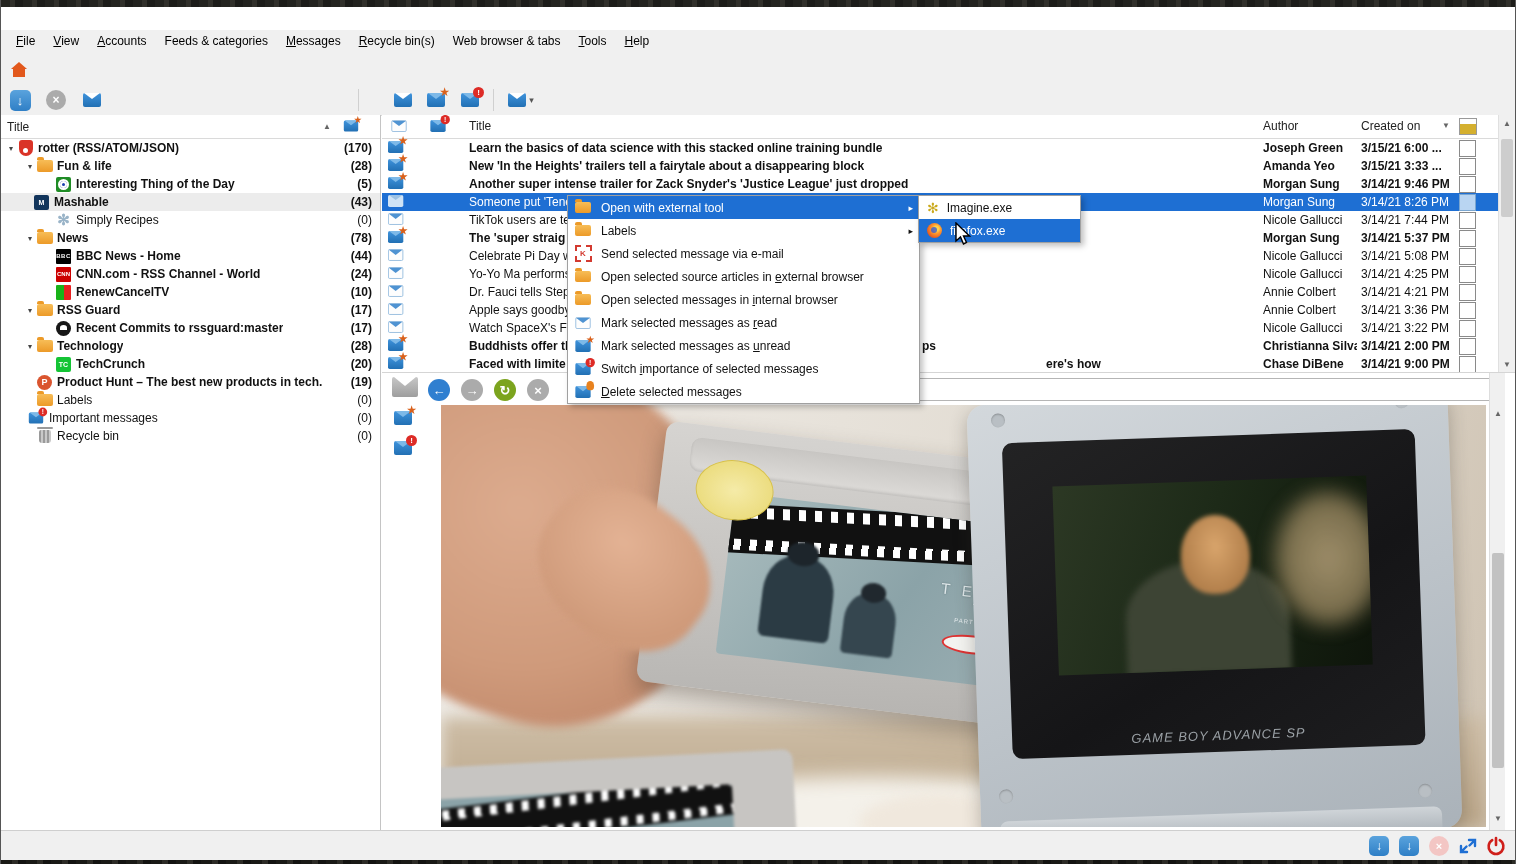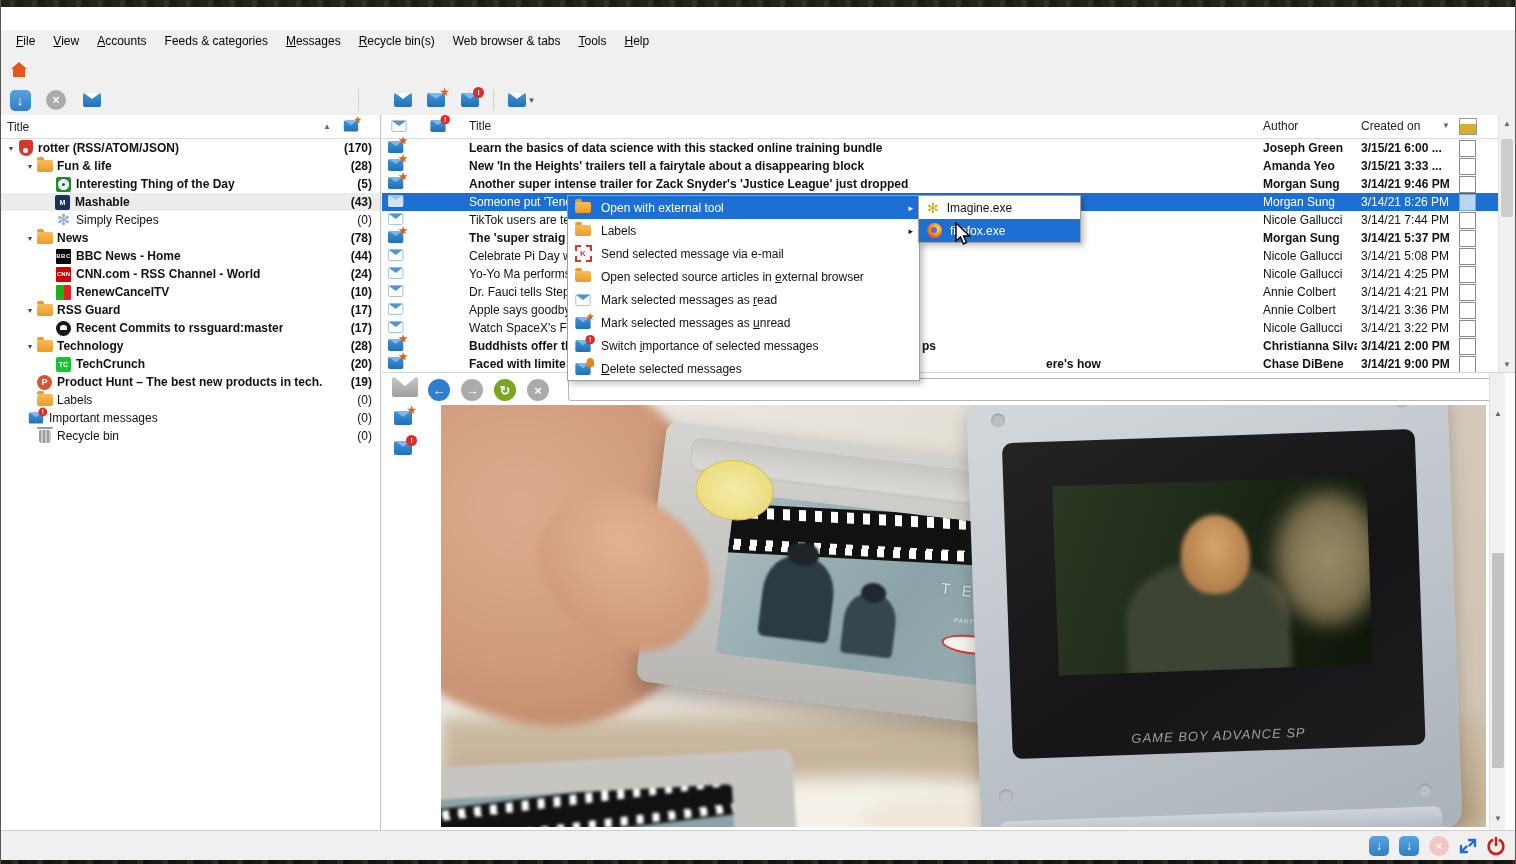--- a/index.html
+++ b/index.html
@@ -276,21 +276,21 @@
       <span class="fcount">(28)</span>
     </div>
         <div class="feed-row bold" style="padding-left: 42px;">
       <span class="expander"></span>
       <span class="ficon">
             <span class="ti ti-itotd"></span>
           </span>
       <span class="flabel">Interesting Thing of the Day</span>
       <span class="fcount">(5)</span>
     </div>
-        <div class="feed-row bold selected" style="padding-left: 41px;">
+        <div class="feed-row bold selected" style="padding-left: 20px;">
       <span class="expander"></span>
       <span class="ficon">
             <span class="ti ti-mash">M</span>
           </span>
       <span class="flabel">Mashable</span>
       <span class="fcount">(43)</span>
     </div>
         <div class="feed-row" style="padding-left: 42px;">
       <span class="expander"></span>
       <span class="ficon">
@@ -637,20 +637,27 @@
     </div>
       <div class="ctx-item">
       <span class="cicon">
           <span class="ci-folder"></span>
         </span>
       <span class="ctext"><span>Open selected source articles in </span><u>e</u><span>xternal browser</span></span>
       <span class="ctx-arrow"></span>
     </div>
       <div class="ctx-item">
       <span class="cicon">
+          <span class="ci-folder"></span>
+        </span>
+      <span class="ctext"><span>Open selected messages in </span><u>i</u><span>nternal browser</span></span>
+      <span class="ctx-arrow"></span>
+    </div>
+      <div class="ctx-item">
+      <span class="cicon">
           <span class="env env-read" style="transform: scale(0.85);"></span>
         </span>
       <span class="ctext"><span>Mark selected messages as </span><u>r</u><span>ead</span></span>
       <span class="ctx-arrow"></span>
     </div>
       <div class="ctx-item">
       <span class="cicon">
           <span class="env env-star" style="transform: scale(0.85);"></span>
         </span>
       <span class="ctext"><span>Mark selected messages as </span><u>u</u><span>nread</span></span>

